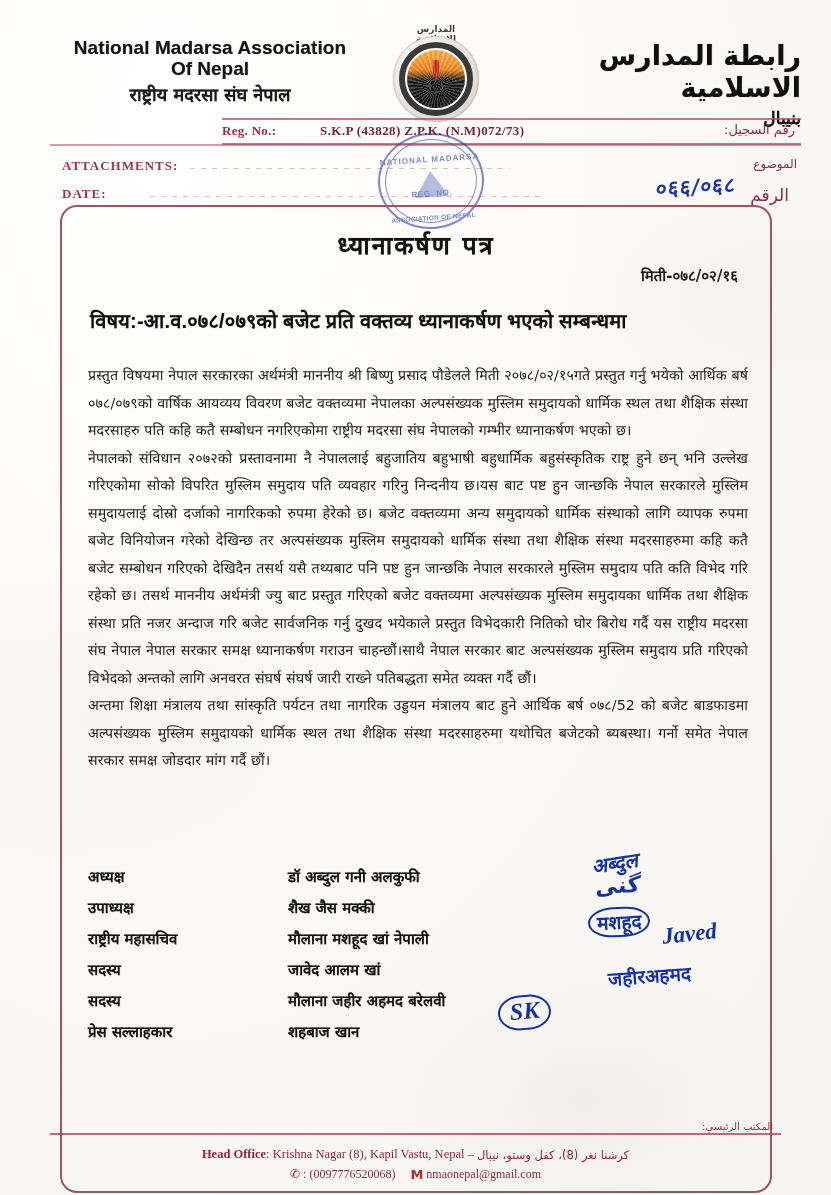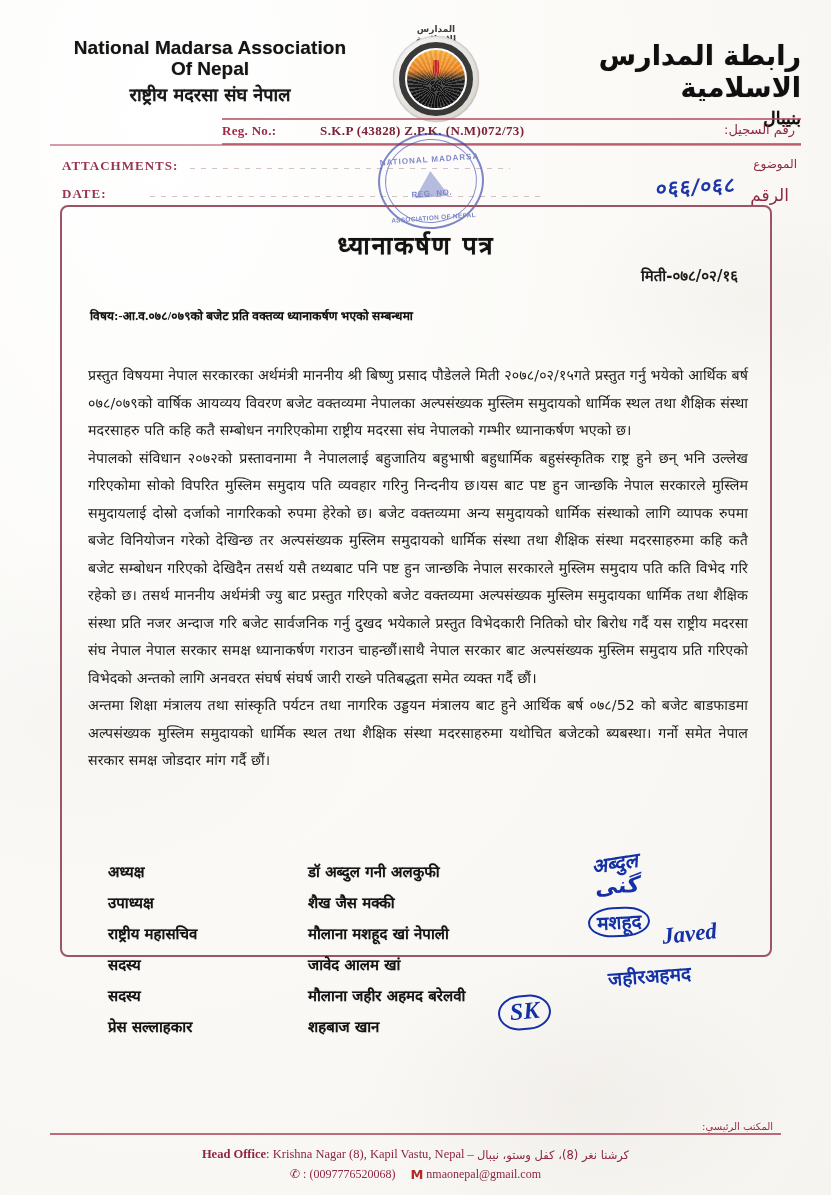--- a/index.html
+++ b/index.html
@@ -189,61 +189,60 @@
     color:#2f3fa8;letter-spacing:.6px;
   }
   .stamp-txt-bot{
     position:absolute;left:0;right:0;bottom:8px;text-align:center;
     font-family:"Liberation Sans", sans-serif;font-size:6.5px;font-weight:bold;
     color:#2f3fa8;letter-spacing:.3px;
   }
 
   
   .body-box{
-    position:absolute;left:60px;top:205px;width:712px;height:752px;
-    border:2px solid #9d5566;border-radius:8px;
+    position:absolute;left:60px;top:205px;width:712px;height:988px;
+    border:2px solid #9d5566;border-radius:17px;
     box-sizing:border-box;
     background:transparent;
   }
 
   .doc-title{
     position:absolute;left:0;right:0;top:20px;text-align:center;
     font-family:"DejaVu Sans", sans-serif;
     font-weight:bold;font-size:25px;color:#121212;letter-spacing:2px;
     text-shadow:0 0 1px rgba(0,0,0,.4);
   }
   .doc-date{
     position:absolute;right:32px;top:58px;
     font-family:"DejaVu Sans", sans-serif;font-size:15px;font-weight:bold;color:#1b1b1b;
   }
   .doc-subject{
     position:absolute;left:28px;top:100px;width:640px;
-    font-family:Liberation Serif, serif;
-    font-weight:bold;font-size:12px;color:#101010;letter-spacing:.2px;
+    font-family:Liberation Sans, sans-serif;
+    font-weight:bold;font-size:20px;color:#101010;letter-spacing:.2px;
     text-shadow:0 0 1px rgba(0,0,0,.3);
   }
 
   .doc-body{
     position:absolute;left:26px;top:155px;width:660px;
     font-family:"DejaVu Sans", sans-serif;
     font-size:14.2px;line-height:27.5px;color:#1a1a1a;
     text-align:justify;
     letter-spacing:.1px;
   }
   .doc-body p{margin:0 0 0 0;text-indent:0;}
   .doc-body p + p{margin-top:0px;}
 
   
   .sig-block{
     position:absolute;left:26px;top:648px;width:660px;
   }
   .sig-row{
-    display:flex;align-items:center;
+    display:flex;align-items:flex-end;
     height:31px;
-    margin-left:20px;
   }
   .sig-role{
     width:200px;
     font-family:"DejaVu Sans", sans-serif;
     font-weight:bold;font-size:15px;color:#131313;
     text-shadow:0 0 1px rgba(0,0,0,.3);
   }
   .sig-name{
     width:270px;
     font-family:"DejaVu Sans", sans-serif;

